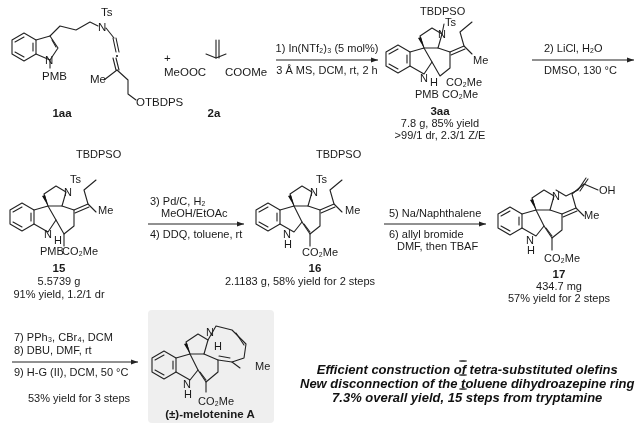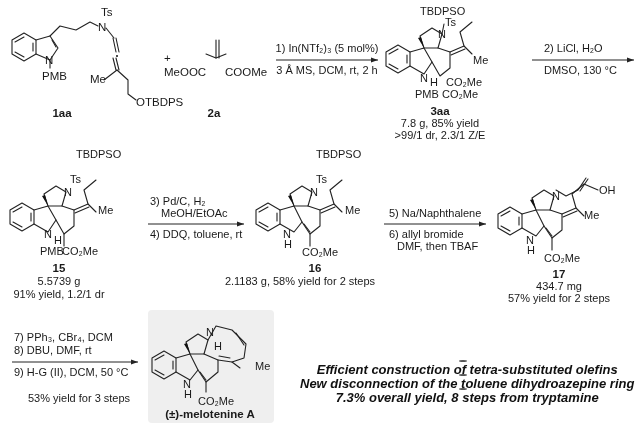--- a/index.html
+++ b/index.html
@@ -213,15 +213,15 @@
   <div class="hl-item">
     <span class="bullet"></span>
     <span>Efficient construction of tetra-substituted olefins</span>
   </div>
   <div class="hl-item">
     <span class="bullet"></span>
     <span>New disconnection of the toluene dihydroazepine ring</span>
   </div>
   <div class="hl-item">
     <span class="bullet"></span>
-    <span>7.3% overall yield, 8 steps from tryptamine</span>
+    <span>7.3% overall yield, 15 steps from tryptamine</span>
   </div>
 </div>
 
 </body></html>

